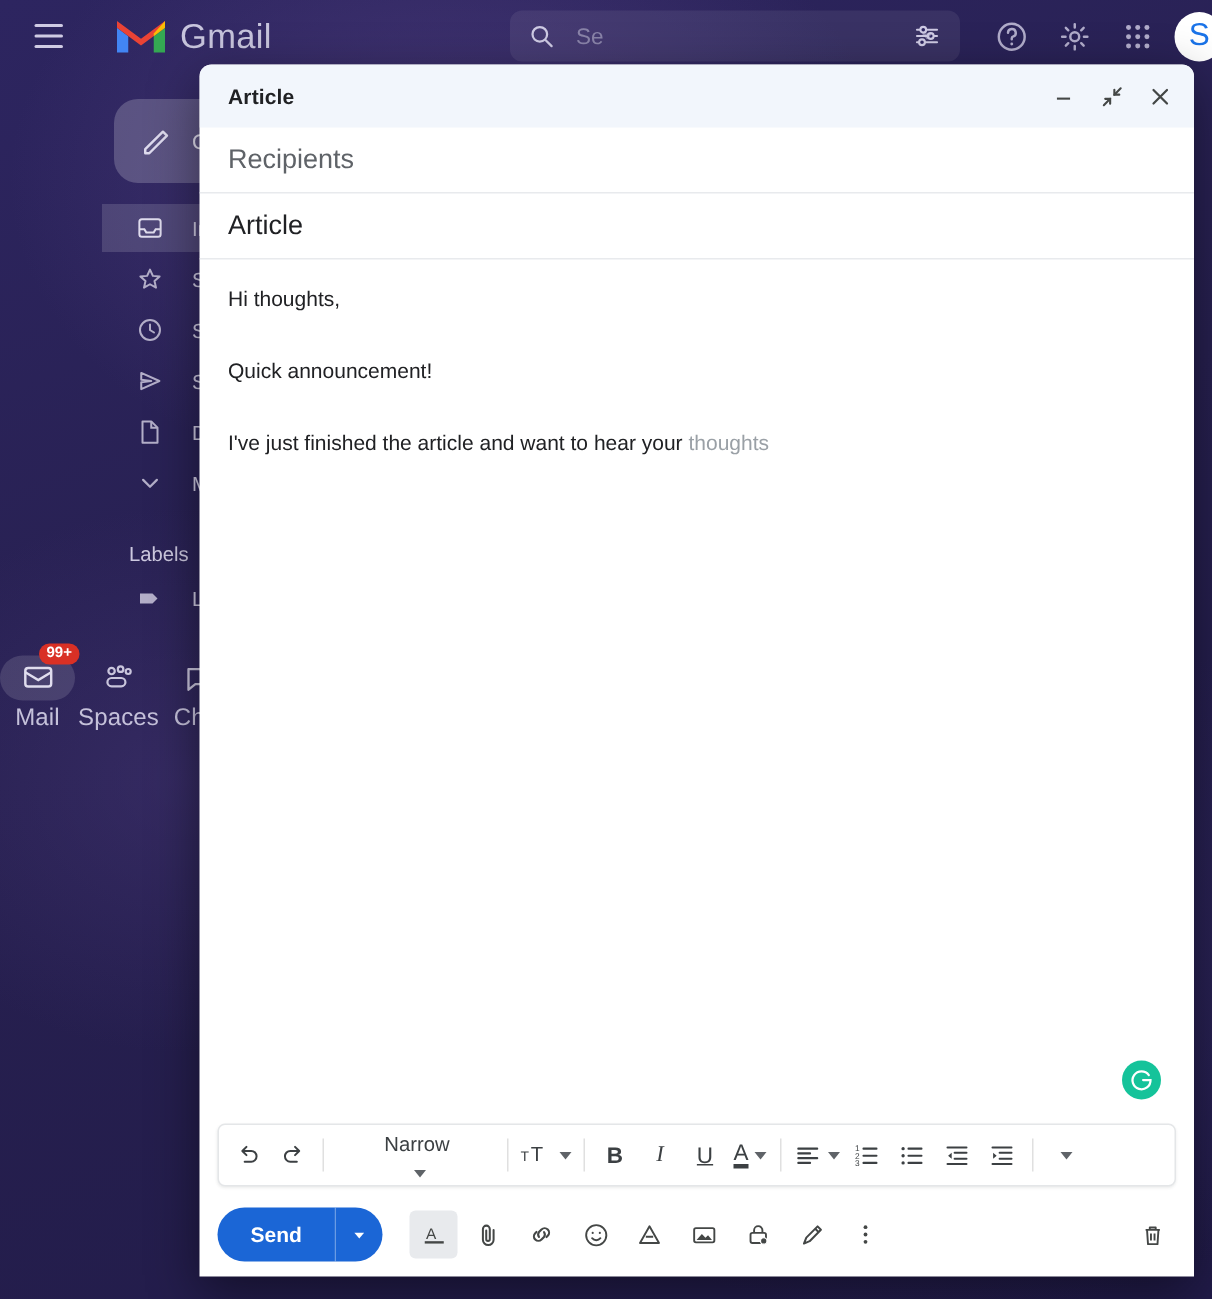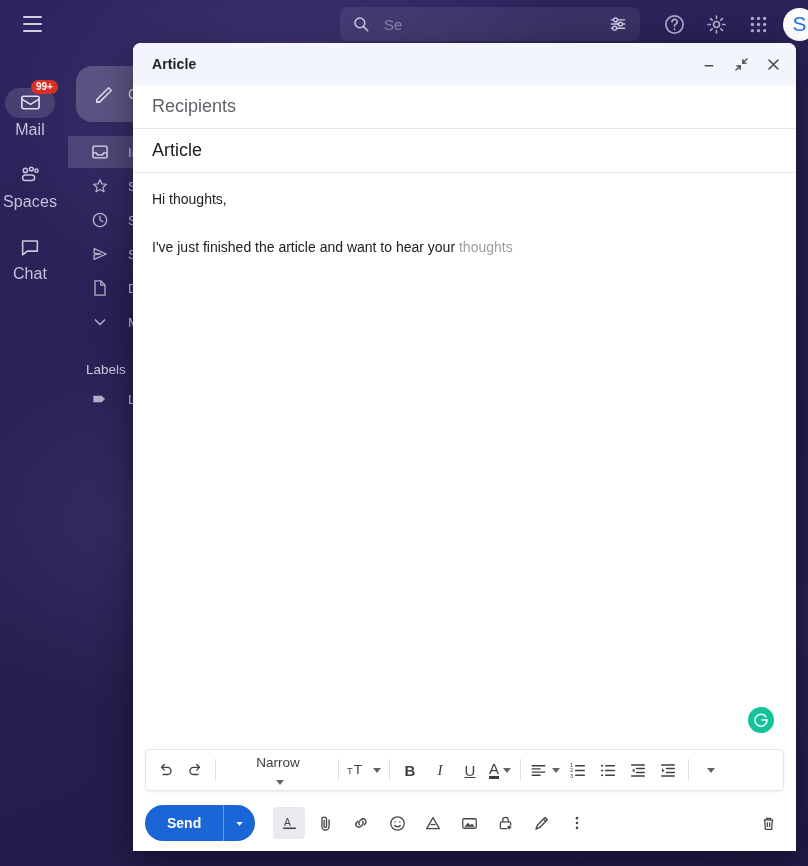--- a/index.html
+++ b/index.html
@@ -66,22 +66,22 @@
   #avatar {
     width: 33px; height: 33px; border-radius: 50%;
     background: #ffffff; color: #1a73e8;
     font-size: 21px; font-weight: 400;
     display: flex; align-items: center; justify-content: center;
     margin-right: -14px;
   }
 
   
   #left-rail {
-    position: absolute; left: 0; top: 56px; width: 60px; bottom: 0;
-    display: flex; flex-direction: column; align-items: center;
+    position: absolute; left: 0; top: 36px; width: 60px; bottom: 0;
+    display: flex; align-items: center;
     padding-top: 22px; gap: 2px;
   }
   .rail-item {
     width: 60px; height: 70px;
     display: flex; flex-direction: column;
     align-items: center; justify-content: center; gap: 3px;
     position: relative;
   }
   .rail-ico-box {
     width: 50px; height: 30px; border-radius: 15px;
@@ -244,20 +244,30 @@
 <div id="gmail-bg">
 
   <div id="top-bar">
 
     <div id="hamburger">
       <span></span>
         <span></span>
         <span></span>
     </div>
 
+    <div id="gmail-logo-wrap">
+      <svg id="gmail-logo" viewBox="0 0 34 26">
+        <path d="M2 24V8l8 6 7-5.5L24 14l8-6v16h-4V13l-11 8L6 13v11z" fill="none"></path>
+        <path d="M1 24V7.5l7.5 5.6V24z" fill="#4285f4"></path>
+        <path d="M25.5 24V13.1L33 7.5V24z" fill="#34a853"></path>
+        <path d="M1 7.5 17 19.3 33 7.5V3l-16 11.8L1 3z" fill="#ea4335"></path>
+        <path d="M33 3v4.5l-7.5 5.6v-1.8z" fill="#fbbc04"></path>
+      </svg>
+      <span id="gmail-word">Gmail</span>
+    </div>
 
     <div id="search-box">
       <svg width="18" height="18" viewBox="0 0 24 24">
         <circle cx="10.5" cy="10.5" r="6.5" fill="none" stroke="#cfcbe4" stroke-width="2"></circle>
         <line x1="15.5" y1="15.5" x2="21" y2="21" stroke="#cfcbe4" stroke-width="2" stroke-linecap="round"></line>
       </svg>
       <span id="search-placeholder">Se</span>
       <span id="search-filter">
         <svg width="20" height="20" viewBox="0 0 24 24">
           <g stroke="#cfcbe4" stroke-width="1.7" stroke-linecap="round">
@@ -439,20 +449,21 @@
   <div id="field-recipients">
     <span id="recipients-text">Recipients</span>
   </div>
 
   <div id="field-subject">
     <span id="subject-text">Article</span>
   </div>
 
   <div id="body-area">
     <p>Hi thoughts,</p>
+    <p>Quick announcement!</p>
     <p><span>I've just finished the article and want to hear your </span><span class="suggest">thoughts</span></p>
 
     <div id="grammarly">
       <svg width="18" height="18" viewBox="0 0 24 24" fill="none" stroke="#ffffff" stroke-width="2" stroke-linecap="round">
         <path d="M18.5 7.6A8 8 0 1 0 20 12h-6.6"></path>
       </svg>
     </div>
   </div>
 
   <div id="format-toolbar">

